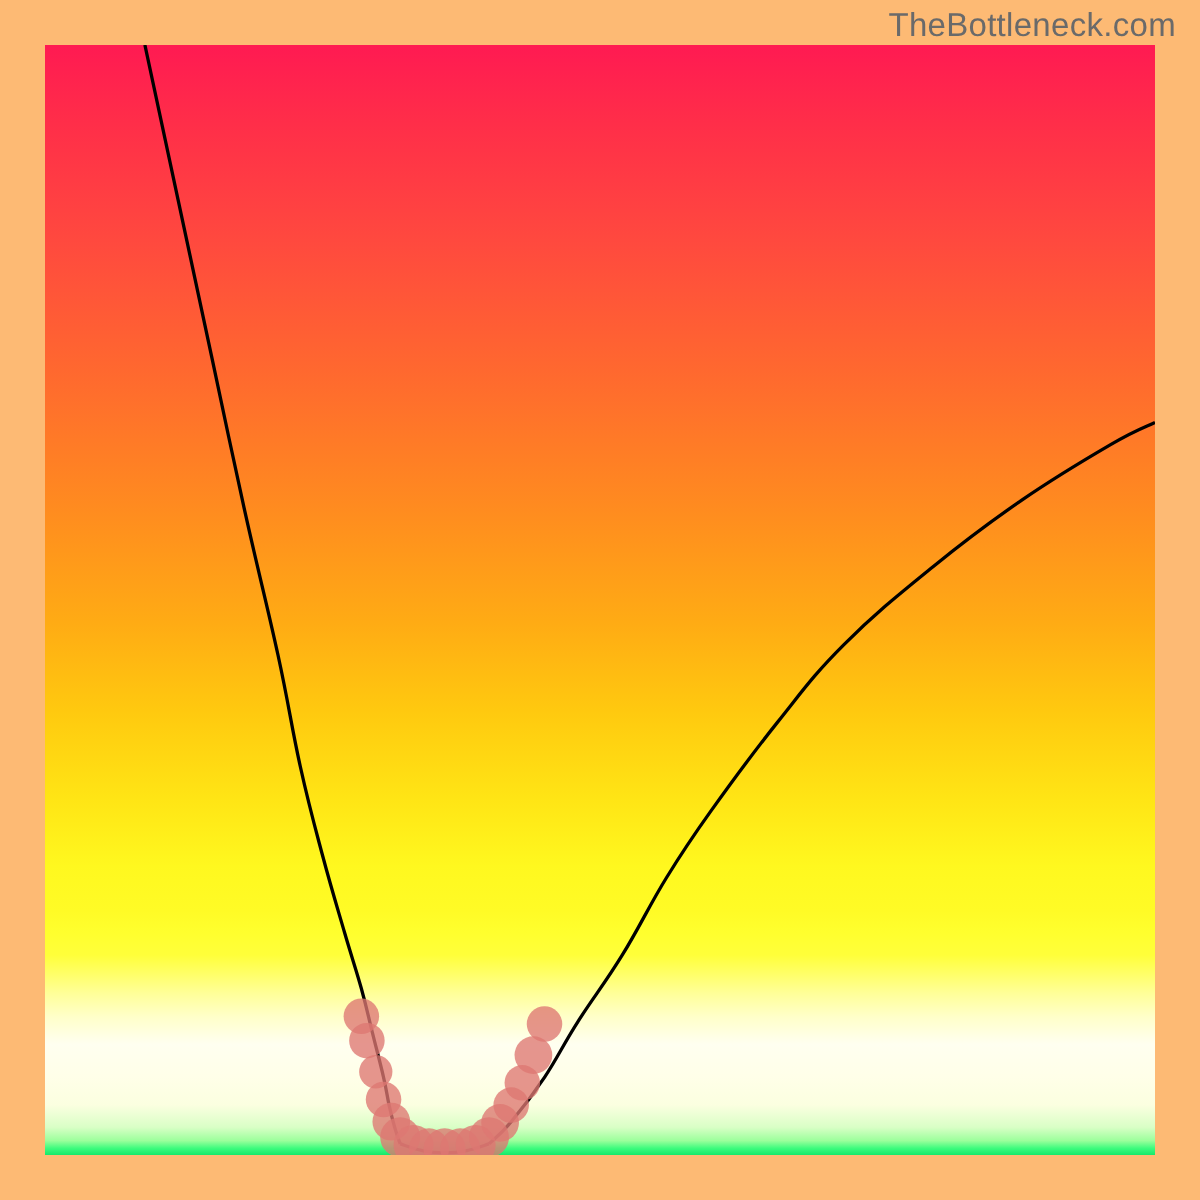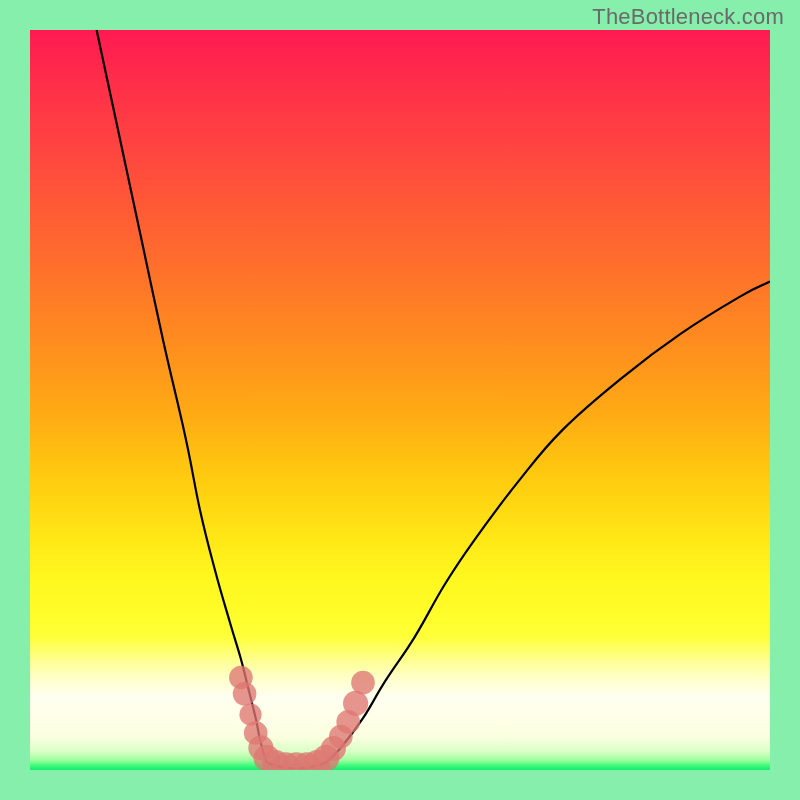--- a/index.html
+++ b/index.html
@@ -7,21 +7,21 @@
     padding: 0;
     width: 800px;
     height: 800px;
     background: #000;
     overflow: hidden;
     font-family: Arial, Helvetica, sans-serif;
   }
   .outer {
     width: 800px;
     height: 800px;
-    background: #86efac;
+    background: #fdba74;
     position: relative;
   }
   .watermark {
     position: absolute;
     top: 4px;
     right: 16px;
     color: #6a6a6a;
     font-size: 22px;
     letter-spacing: 0.2px;
     z-index: 10;

